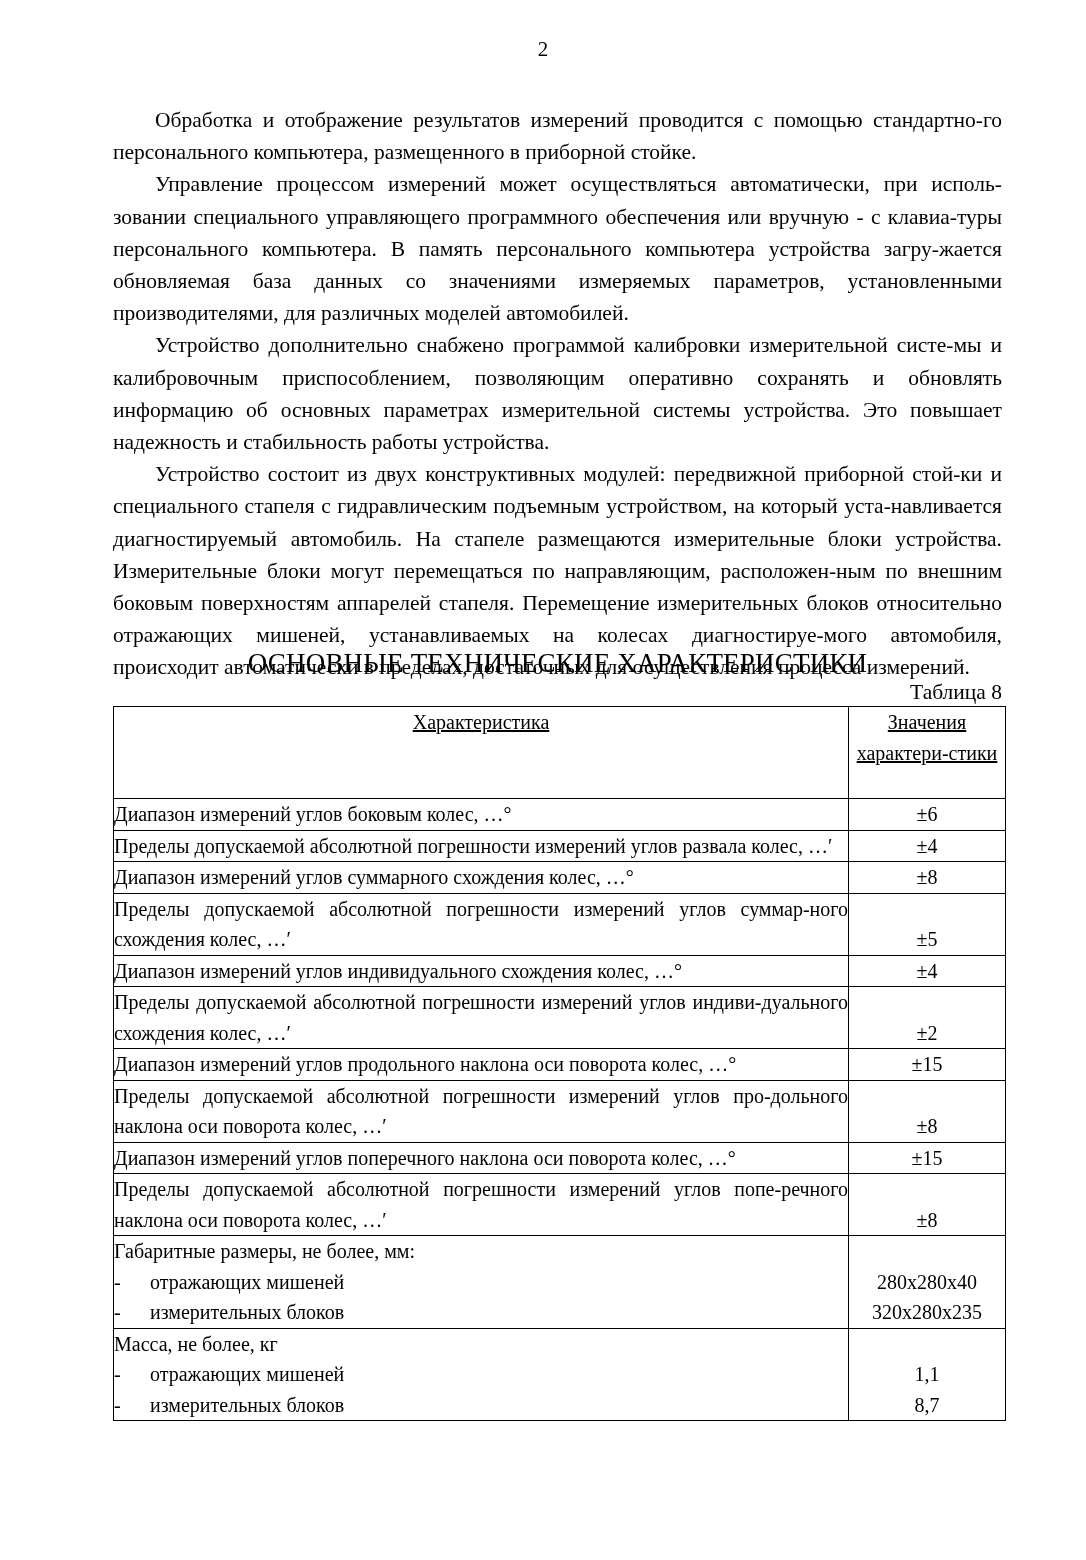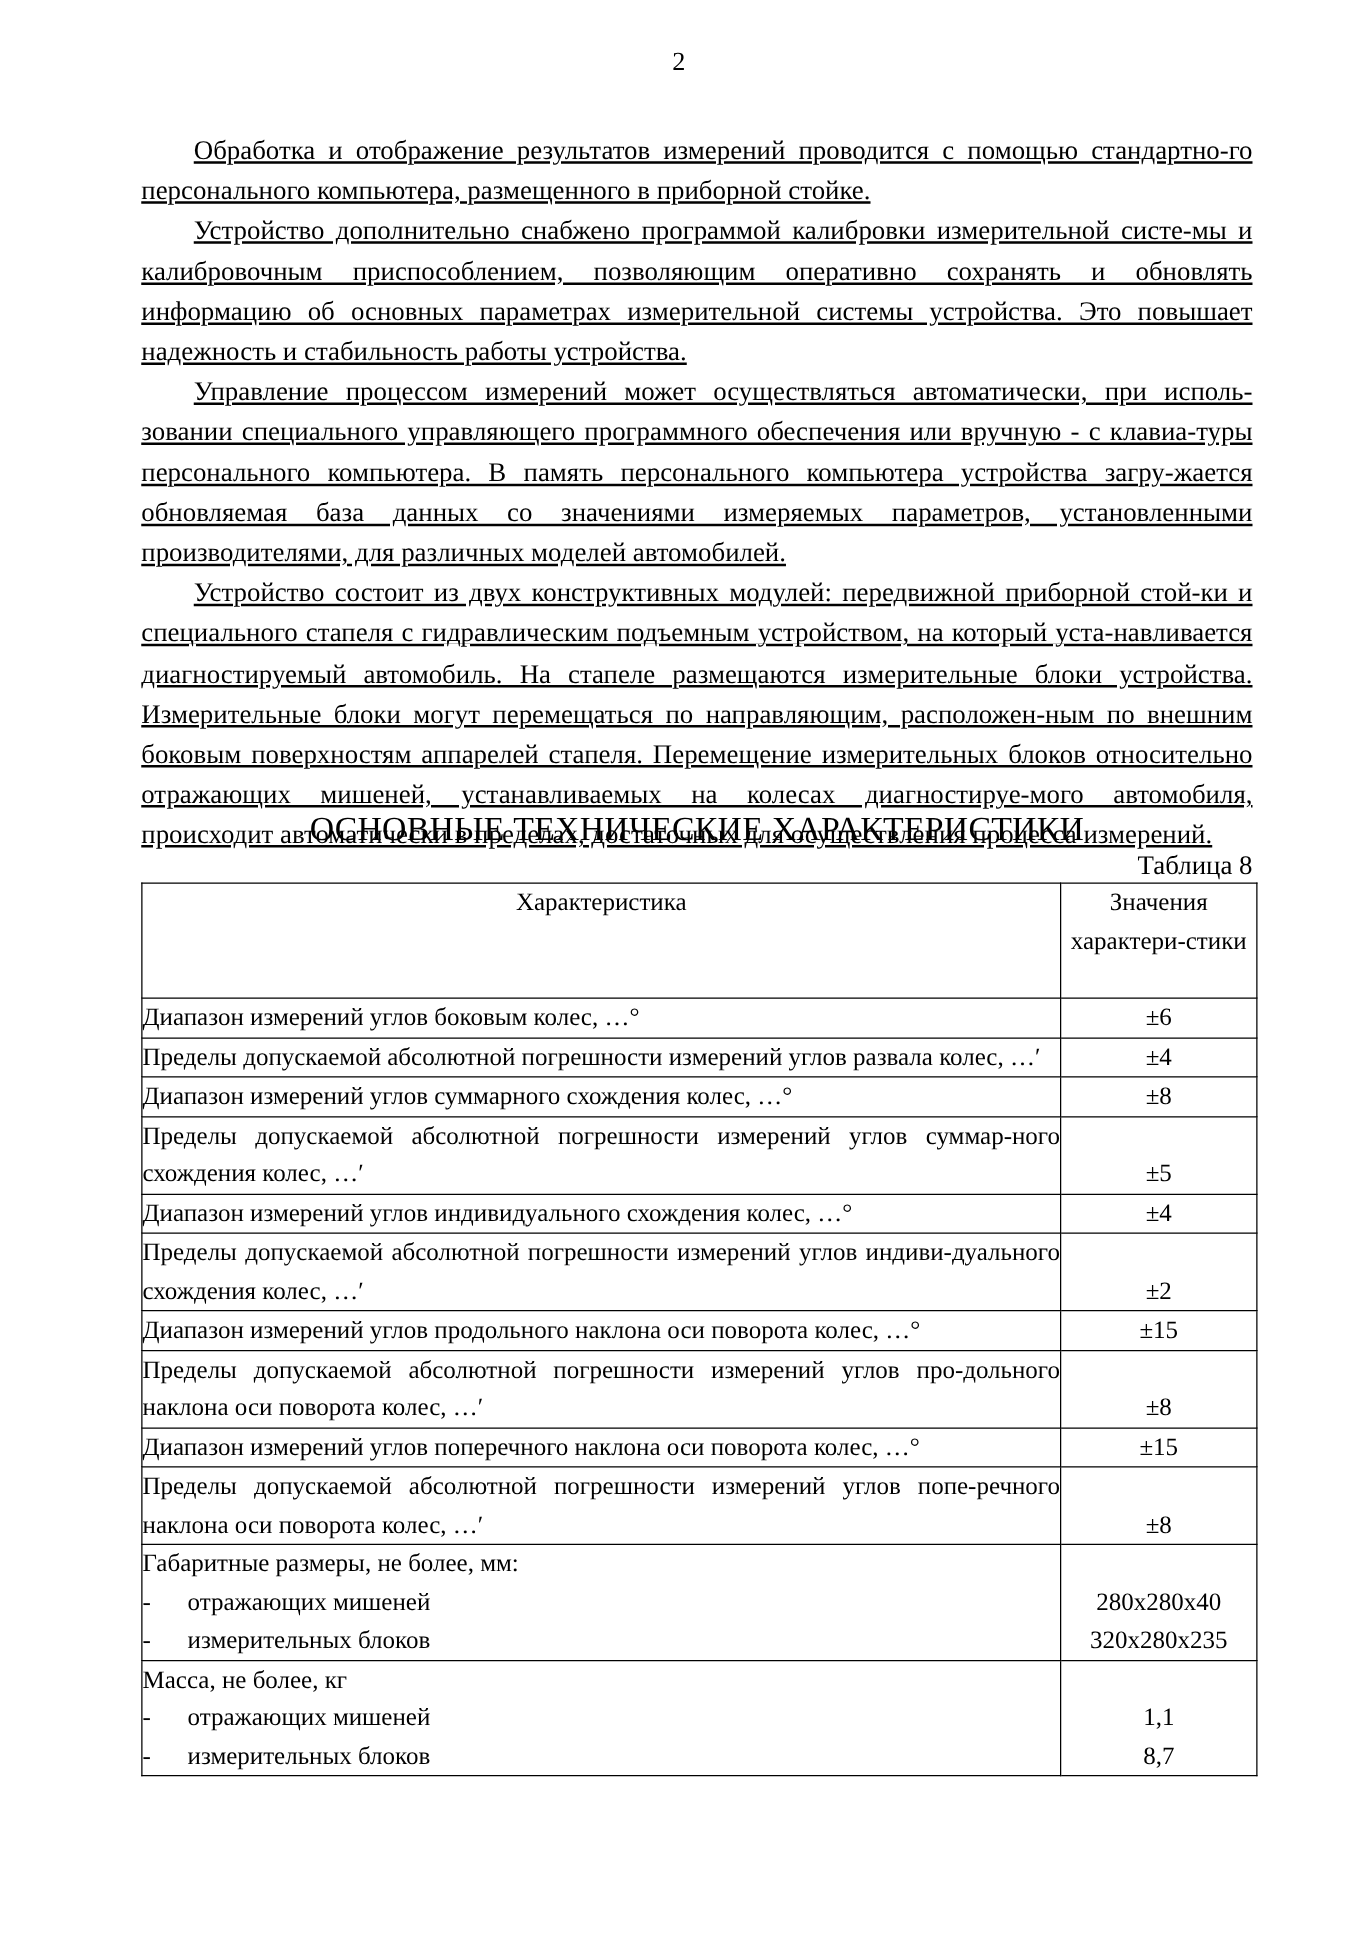--- a/index.html
+++ b/index.html
@@ -28,21 +28,20 @@
     width: 1086px;
     text-align: center;
     font-size: 21px;
     line-height: 26px;
   }
   .body-block {
     position: absolute;
     left: 113px;
     top: 104px;
     width: 889px;
-    text-decoration: underline;
   }
   p.para {
     margin: 0;
     text-indent: 42px;
     text-align: justify;
     font-size: 21.5px;
     line-height: 32.2px;
     hyphens: manual;
     word-spacing: 0px;
   }
@@ -96,20 +95,21 @@
     text-align: center;
     line-height: 30.5px;
     padding: 2px 4px 3px 4px;
   }
   td.val.bottom { vertical-align: bottom; }
   td.head {
     text-align: center;
     vertical-align: middle;
     line-height: 31px;
     padding: 6px 6px;
+    text-decoration: underline;
   }
   td.head.name-head { padding-top: 0; }
 
   .dashline {
     display: block;
     white-space: pre;
   }
   .dash-indent {
     display: inline-block;
     width: 36px;
@@ -118,22 +118,22 @@
 </style>
 </head>
 <body>
 
 <div class="page">
 
   <div class="page-number">2</div>
 
   <div class="body-block">
     <p class="para">Обработка и отображение результатов измерений проводится с помощью стандартно-го персонального компьютера, размещенного в приборной стойке.</p>
+    <p class="para">Управление процессом измерений может осуществляться автоматически, при исполь-зовании специального управляющего программного обеспечения или вручную - с клавиа-туры персонального компьютера. В память персонального компьютера устройства загру-жается обновляемая база данных со значениями измеряемых параметров, установленными производителями, для различных моделей автомобилей.</p>
     <p class="para">Устройство дополнительно снабжено программой калибровки измерительной систе-мы и калибровочным приспособлением, позволяющим оперативно сохранять и обновлять информацию об основных параметрах измерительной системы устройства. Это повышает надежность и стабильность работы устройства.</p>
-    <p class="para">Управление процессом измерений может осуществляться автоматически, при исполь-зовании специального управляющего программного обеспечения или вручную - с клавиа-туры персонального компьютера. В память персонального компьютера устройства загру-жается обновляемая база данных со значениями измеряемых параметров, установленными производителями, для различных моделей автомобилей.</p>
     <p class="para">Устройство состоит из двух конструктивных модулей: передвижной приборной стой-ки и специального стапеля с гидравлическим подъемным устройством, на который уста-навливается диагностируемый автомобиль. На стапеле размещаются измерительные блоки устройства. Измерительные блоки могут перемещаться по направляющим, расположен-ным по внешним боковым поверхностям аппарелей стапеля. Перемещение измерительных блоков относительно отражающих мишеней, устанавливаемых на колесах диагностируе-мого автомобиля, происходит автоматически в пределах, достаточных для осуществления процесса измерений.</p>
   </div>
 
   <div class="section-title">ОСНОВНЫЕ ТЕХНИЧЕСКИЕ ХАРАКТЕРИСТИКИ</div>
 
   <div class="table-caption">Таблица 8</div>
 
   <table class="spec">
     <colgroup>
       <col class="c-name">

